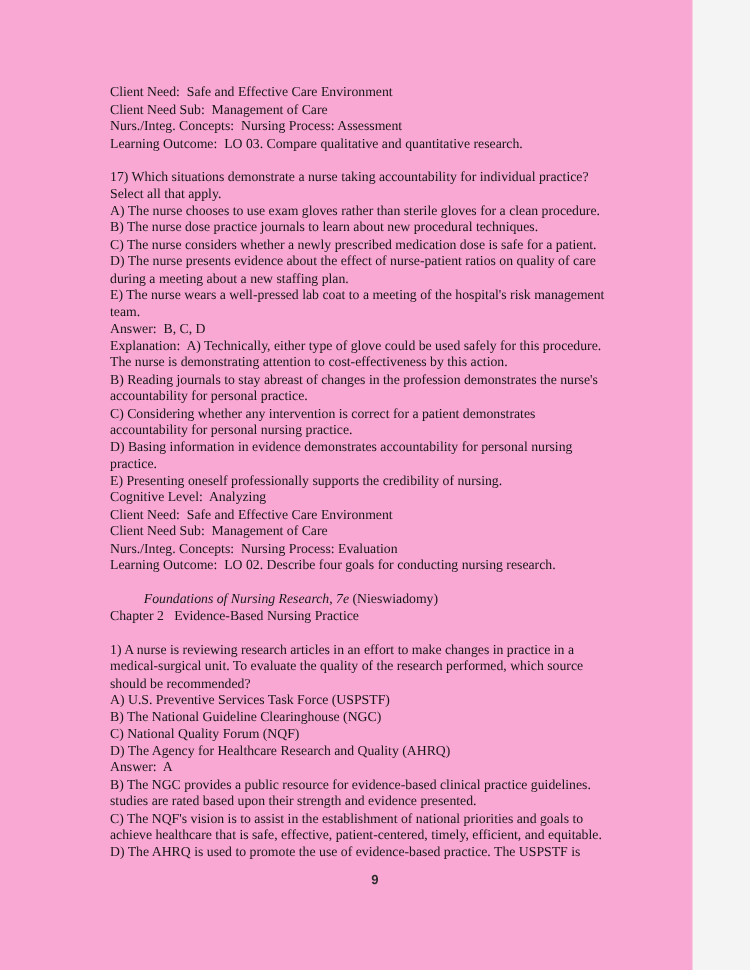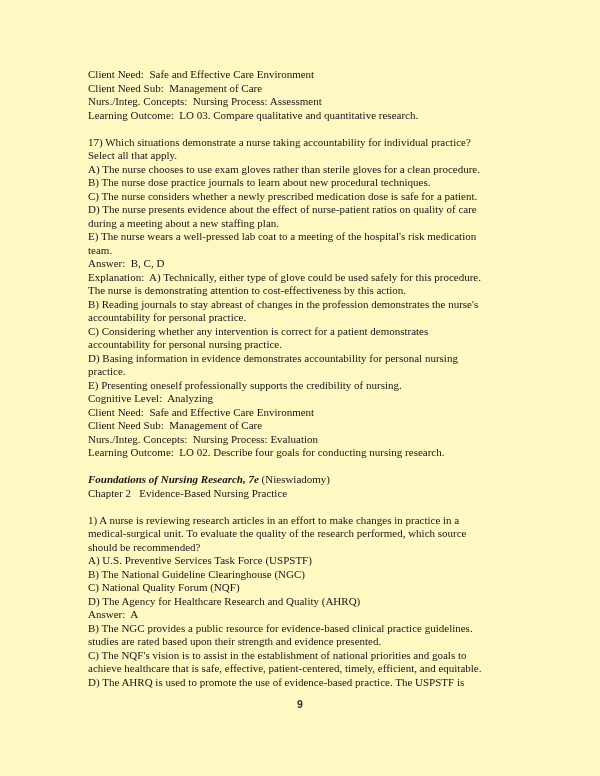--- a/index.html
+++ b/index.html
@@ -4,34 +4,34 @@
 <style>
   html, body { margin: 0; padding: 0; }
   body {
     width: 600px;
     height: 776px;
     background: #f4f4f4;
     overflow: hidden;
   }
   .doc {
     position: relative;
-    width: 600px;
+    width: 554px;
     height: 776px;
     box-sizing: border-box;
-    background: #fef9c3;
+    background: #f9a8d4;
     color: #161616;
     font-family: "Liberation Serif", "DejaVu Serif", serif;
     font-size: 11px;
     line-height: 13.5px;
     padding: 68px 50px 0 88px;
   }
   .line { white-space: pre; }
   .spacer { height: 13.5px; }
   .b  { font-weight: normal; }
-  .bi { font-weight: bold; font-style: italic; }
+  .bi { font-weight: normal; font-style: italic; margin-left: 27px; }
   .page-number-row {
     margin-left: -88px;
     width: 600px;
     margin-top: 9px;
     text-align: center;
     font-family: "Liberation Sans", "DejaVu Sans", sans-serif;
     font-size: 10.5px;
     font-weight: bold;
     color: #2e2e2e;
   }
@@ -54,21 +54,21 @@
     <div>
         <div class="line">17) Which situations demonstrate a nurse taking accountability for individual practice?</div>
         <div class="line">Select all that apply.</div>
       </div>
     <div>
         <div class="line">A) The nurse chooses to use exam gloves rather than sterile gloves for a clean procedure.</div>
         <div class="line">B) The nurse dose practice journals to learn about new procedural techniques.</div>
         <div class="line">C) The nurse considers whether a newly prescribed medication dose is safe for a patient.</div>
         <div class="line">D) The nurse presents evidence about the effect of nurse-patient ratios on quality of care</div>
         <div class="line">during a meeting about a new staffing plan.</div>
-        <div class="line">E) The nurse wears a well-pressed lab coat to a meeting of the hospital's risk medication</div>
+        <div class="line">E) The nurse wears a well-pressed lab coat to a meeting of the hospital's risk management</div>
         <div class="line">team.</div>
       </div>
     <div class="line">Answer:  B, C, D</div>
     <div>
         <div class="line">Explanation:  A) Technically, either type of glove could be used safely for this procedure.</div>
         <div class="line">The nurse is demonstrating attention to cost-effectiveness by this action.</div>
         <div class="line">B) Reading journals to stay abreast of changes in the profession demonstrates the nurse's</div>
         <div class="line">accountability for personal practice.</div>
         <div class="line">C) Considering whether any intervention is correct for a patient demonstrates</div>
         <div class="line">accountability for personal nursing practice.</div>

